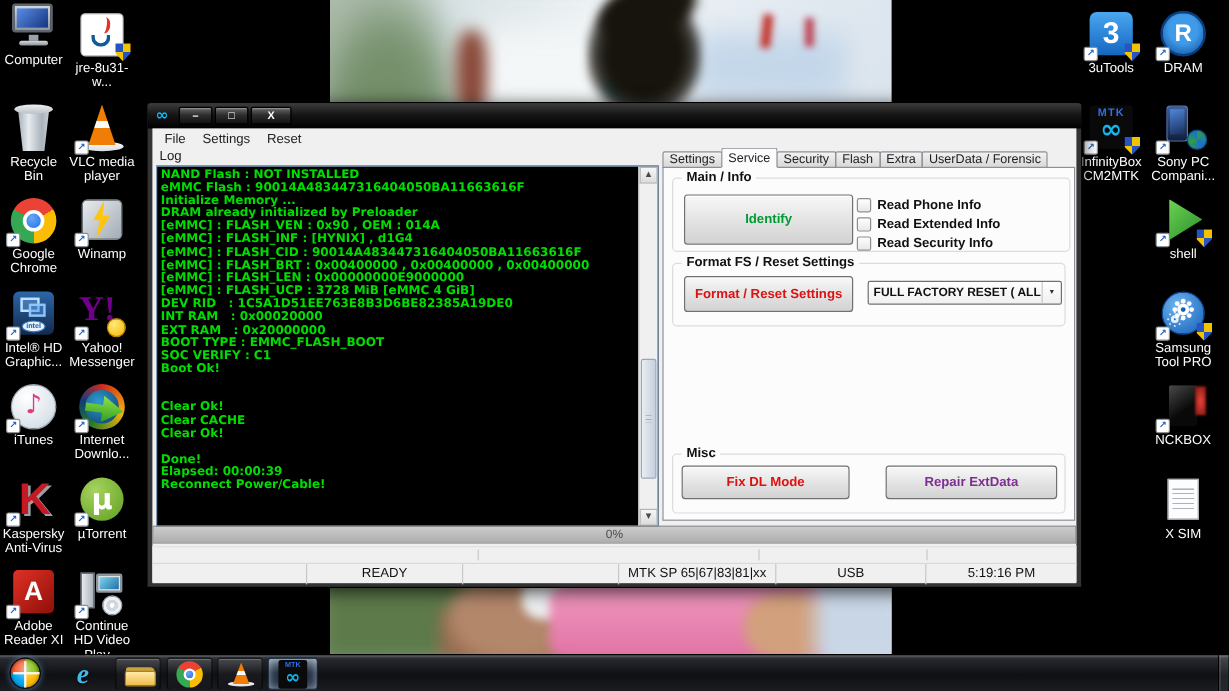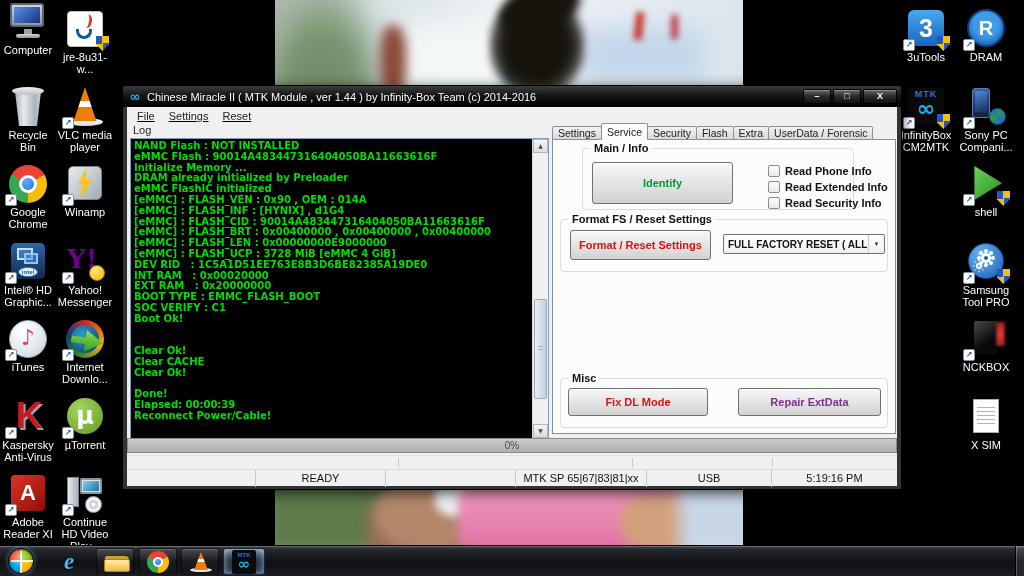--- a/index.html
+++ b/index.html
@@ -120,46 +120,46 @@
   .ov-sh{position:absolute;right:-2px;bottom:-1px;width:13px;height:15px;clip-path:polygon(0 0,100% 0,100% 55%,50% 100%,0 55%);background:conic-gradient(#f3c200 0 25%,#2455c3 25% 50%,#f3c200 50% 75%,#2455c3 75%);}
 
   
   .window{position:absolute;left:122px;top:85px;width:780px;height:405px;background:#333;border:1px solid #000;border-radius:3px 3px 0 0;box-shadow:0 3px 14px rgba(0,0,0,.7);}
   .titlebar{position:absolute;left:0;top:0;right:0;height:21px;background:linear-gradient(#3d3d3d,#161616 45%,#000);border-radius:3px 3px 0 0;display:flex;align-items:center;padding:0 4px;}
   .tb-ico{width:16px;font:bold 13px/16px "DejaVu Sans",sans-serif;color:#14b4ec;text-align:center;margin-right:4px;}
   .tb-title{flex:1;font-size:11px;color:#fff;text-shadow:0 1px 1px #000;white-space:nowrap;overflow:hidden;}
   .cap-btn{width:28px;height:15px;margin-left:2px;border:1px solid #000;border-radius:2px;background:linear-gradient(#6a6a6a,#2e2e2e 45%,#111);box-shadow:inset 0 1px 0 rgba(255,255,255,.25);color:#fff;font:bold 9px/13px "Liberation Sans",sans-serif;text-align:center;}
   .cap-btn.cls{width:34px;}
   .win-body{position:absolute;left:4px;top:21px;right:4px;bottom:4px;background:#f0f0f0;}
-  .menubar{position:absolute;left:0;top:0;right:0;height:17px;display:flex;align-items:center;padding-left:3px;text-decoration:underline;}
+  .menubar{position:absolute;left:0;top:0;right:0;height:17px;display:flex;align-items:center;padding-left:3px;}
   .mitem{font-size:11px;color:#222;padding:1px 7px;}
   .log-label{position:absolute;left:6px;top:17px;font-size:11px;color:#222;}
   .logbox{position:absolute;left:3px;top:31px;width:419px;height:301px;background:#000;border:1px solid #7f9db9;}
   .logtext{position:absolute;left:3px;top:2px;right:18px;bottom:1px;overflow:hidden;}
   .log-line{height:10.8px;font:bold 10px/10.8px "DejaVu Sans",sans-serif;color:#00dd00;white-space:pre;}
   .vscroll{position:absolute;right:0;top:0;bottom:0;width:16px;background:#f0f0f0;border-left:1px solid #d8d8d8;}
   .sb-up,.sb-down{position:absolute;left:0;right:0;height:14px;background:linear-gradient(#f6f6f6,#dcdcdc);border:1px solid #b5b5b5;font:6px/12px "DejaVu Sans",sans-serif;color:#4a4a4a;text-align:center;}
   .sb-up{top:0;} .sb-down{bottom:0;}
   .sb-thumb{position:absolute;left:1px;right:1px;top:160px;height:100px;background:linear-gradient(90deg,#e8edf2,#c6d0dc);border:1px solid #98a8b8;border-radius:2px;}
   .sb-thumb::after{content:"";position:absolute;left:3px;right:3px;top:46px;height:6px;background:repeating-linear-gradient(#9fb0c0 0 1px,transparent 1px 3px);}
   
   .tabstrip{position:absolute;left:425px;top:17px;height:16px;display:flex;align-items:flex-end;z-index:3;}
   .tab{height:14px;line-height:13px;font-size:10.5px;color:#222;padding:0 5px;background:linear-gradient(#f2f2f2,#d8d8d8);border:1px solid #8c8f98;margin-right:-1px;border-radius:2px 2px 0 0;white-space:nowrap;}
   .tab.active{height:17px;line-height:16px;background:#fcfcfc;border-bottom:1px solid #fcfcfc;position:relative;z-index:4;}
   .tabpage{position:absolute;left:425px;top:32px;width:344px;height:295px;background:#fcfcfc;border:1px solid #8c8f98;z-index:2;}
   .group{position:absolute;border:1px solid #dcdcdc;border-radius:4px;}
   .gtitle{position:absolute;top:-7px;left:7px;background:#fcfcfc;padding:0 4px;font:bold 11px/12px "Liberation Sans",sans-serif;color:#111;white-space:nowrap;}
-  .g-main{left:7px;top:8px;width:272px;height:62px;margin-left:22px;}
+  .g-main{left:7px;top:8px;width:332px;height:62px;}
   .g-fmt{left:7px;top:79px;width:328px;height:53px;}
   .g-misc{left:7px;top:238px;width:328px;height:50px;}
   .btn{position:absolute;border:1px solid #707070;border-radius:3px;background:linear-gradient(#f8f8f8,#e6e6e6 45%,#d2d2d2);box-shadow:inset 0 1px 0 #fff;font:bold 11px "Liberation Sans",sans-serif;display:flex;align-items:center;justify-content:center;padding:0;}
   .btn.green{color:#019934;}
   .btn.red{color:#dd1111;}
   .btn.purple{color:#7d2f91;}
-  .cbrow{position:absolute;left:185px;display:flex;align-items:center;height:14px;}
+  .cbrow{position:absolute;left:153px;display:flex;align-items:center;height:14px;}
   .cbbox{width:12px;height:12px;background:linear-gradient(#fefefe,#e8e8e8);border:1px solid #8e8e8e;border-radius:2px;margin-right:5px;}
   .cblabel{font:bold 11px "Liberation Sans",sans-serif;color:#111;white-space:nowrap;}
   .combo{position:absolute;left:162px;top:14px;width:162px;height:20px;background:linear-gradient(#fff,#f0f0f0);border:1px solid #707070;border-radius:2px;display:flex;align-items:center;}
   .combo-val{flex:1;font:bold 10px "Liberation Sans",sans-serif;color:#111;padding-left:4px;white-space:nowrap;overflow:hidden;}
   .combo-arrow{width:16px;text-align:center;font-size:6px;color:#333;border-left:1px solid #c9c9c9;line-height:18px;}
   
   .progress{position:absolute;left:0px;top:331px;width:770px;height:15px;background:linear-gradient(#cccccc,#aeaeae);border:1px solid #8a8a8a;text-align:center;font:10px/14px "Liberation Sans",sans-serif;color:#4a4a4a;}
   .statusA{position:absolute;left:0;top:348px;width:770px;height:14px;background:#f0f0f0;border-top:1px solid #e2e2e2;}
   .statusB{position:absolute;left:0;top:362px;width:770px;height:17px;background:#f0f0f0;border-top:1px solid #d9d9d9;display:flex;}
   .sep{position:absolute;top:2px;bottom:2px;width:1px;background:#c8c8c8;}
@@ -405,40 +405,38 @@
     <div class="art">
         <div class="doc"></div>
         <div class="dlines"></div>
       </div>
     <div class="dlabel">X SIM</div>
   </div>
 
   <div class="window">
     <div class="titlebar">
       <span class="tb-ico">∞</span>
-      <span class="tb-title">Chinese Miracle II ( MTK Module , ver 1.44 ) by Infinity-Box Team (c) 2014-2016</span>
       <span class="cap-btn">–</span>
       <span class="cap-btn">□</span>
       <span class="cap-btn cls">X</span>
     </div>
     <div class="win-body">
       <div class="menubar">
         <span class="mitem">File</span>
         <span class="mitem">Settings</span>
         <span class="mitem">Reset</span>
       </div>
       <div class="log-label">Log</div>
 
       <div class="logbox">
         <div class="logtext">
           <div class="log-line">NAND Flash : NOT INSTALLED</div>
           <div class="log-line">eMMC Flash : 90014A483447316404050BA11663616F</div>
           <div class="log-line">Initialize Memory ...</div>
           <div class="log-line">DRAM already initialized by Preloader</div>
-          <div class="log-line">eMMC FlashIC initialized</div>
           <div class="log-line">[eMMC] : FLASH_VEN : 0x90 , OEM : 014A</div>
           <div class="log-line">[eMMC] : FLASH_INF : [HYNIX] , d1G4</div>
           <div class="log-line">[eMMC] : FLASH_CID : 90014A483447316404050BA11663616F</div>
           <div class="log-line">[eMMC] : FLASH_BRT : 0x00400000 , 0x00400000 , 0x00400000</div>
           <div class="log-line">[eMMC] : FLASH_LEN : 0x00000000E9000000</div>
           <div class="log-line">[eMMC] : FLASH_UCP : 3728 MiB [eMMC 4 GiB]</div>
           <div class="log-line">DEV RID   : 1C5A1D51EE763E8B3D6BE82385A19DE0</div>
           <div class="log-line">INT RAM   : 0x00020000</div>
           <div class="log-line">EXT RAM   : 0x20000000</div>
           <div class="log-line">BOOT TYPE : EMMC_FLASH_BOOT</div>

